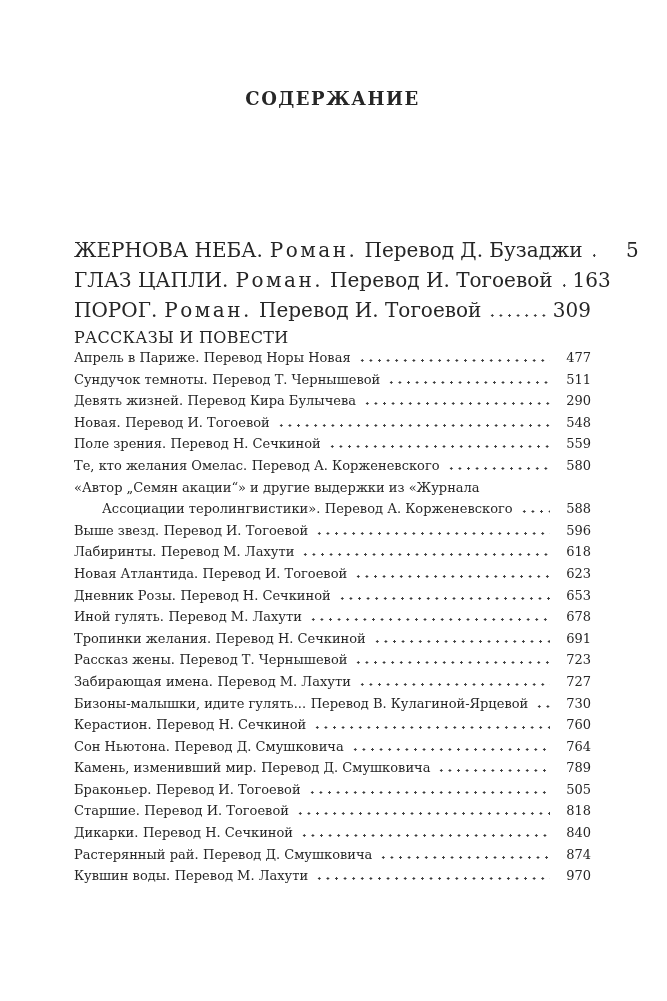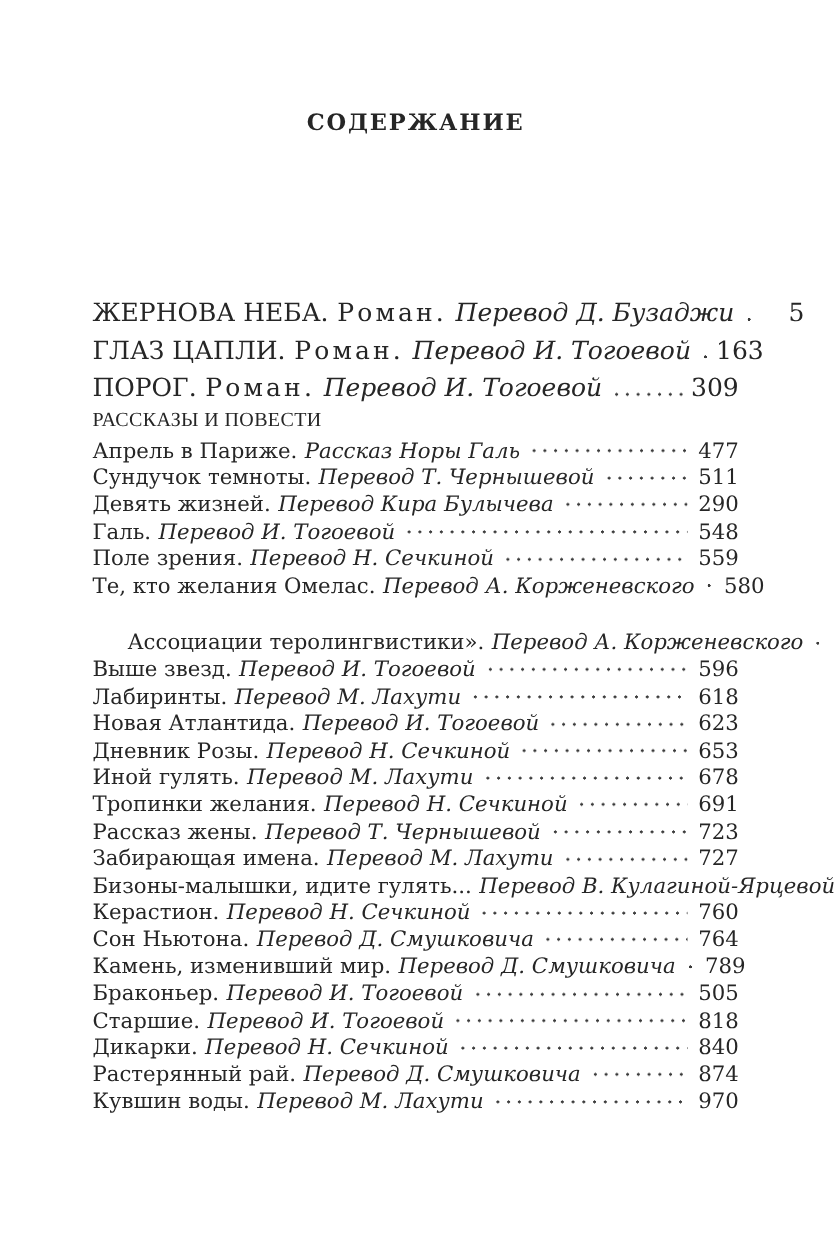--- a/index.html
+++ b/index.html
@@ -33,37 +33,34 @@
     display: flex;
     align-items: baseline;
     white-space: nowrap;
   }
   .novel-row {
     height: 30px;
     font-size: 20px;
   }
   .story-row {
     height: 21.6px;
-    font-size: 17px;
-    align-items: center;
+    font-size: 13px;
   }
   .section-heading {
     height: 22px;
     font-size: 16px;
     letter-spacing: 0.3px;
-    font-family: Liberation Serif, serif;
   }
   .et { white-space: nowrap; }
   .genre {
     letter-spacing: 2.5px;
     margin-left: 0.35em;
     white-space: nowrap;
   }
   .translator {
-    font-style: italic;
     margin-left: 0.35em;
     white-space: nowrap;
   }
   .dots {
     flex: 1 1 auto;
     min-width: 8px;
     height: 3px;
     margin: 0 5px 0 7px;
     background-image: radial-gradient(circle, #3b3b3b 1.05px, rgba(0,0,0,0) 1.35px);
     background-size: 8.6px 3px;
@@ -73,21 +70,20 @@
   .pg {
     flex: 0 0 auto;
     min-width: 36px;
     text-align: right;
   }
   .line1 {
     white-space: nowrap;
   }
   .line2 {
     padding-left: 28px;
-    margin-top: 24px;
   }
 </style>
 </head>
 <body style="--ink: #262626;">
 
 <main class="page">
   <h1 class="toc-title">СОДЕРЖАНИЕ</h1>
   <section>
     <div id="novels">
         <div class="row novel-row">
@@ -109,54 +105,55 @@
           <span class="genre">Роман.</span>
           <span class="translator">Перевод И. Тогоевой</span>
           <span class="dots"></span>
           <span class="pg">309</span>
         </div>
       </div>
     <div class="section-heading">РАССКАЗЫ И ПОВЕСТИ</div>
     <div id="stories">
         <div class="row story-row">
           <span class="et">Апрель в Париже.</span>
-          <span class="translator">Рассказ Норы Галь</span>
+          <span class="translator">Перевод Норы Новая</span>
           <span class="dots"></span>
           <span class="pg">477</span>
         </div>
         <div class="row story-row">
           <span class="et">Сундучок темноты.</span>
           <span class="translator">Перевод Т. Чернышевой</span>
           <span class="dots"></span>
           <span class="pg">511</span>
         </div>
         <div class="row story-row">
           <span class="et">Девять жизней.</span>
           <span class="translator">Перевод Кира Булычева</span>
           <span class="dots"></span>
           <span class="pg">290</span>
         </div>
         <div class="row story-row">
-          <span class="et">Галь.</span>
+          <span class="et">Новая.</span>
           <span class="translator">Перевод И. Тогоевой</span>
           <span class="dots"></span>
           <span class="pg">548</span>
         </div>
         <div class="row story-row">
           <span class="et">Поле зрения.</span>
           <span class="translator">Перевод Н. Сечкиной</span>
           <span class="dots"></span>
           <span class="pg">559</span>
         </div>
         <div class="row story-row">
           <span class="et">Те, кто желания Омелас.</span>
           <span class="translator">Перевод А. Корженевского</span>
           <span class="dots"></span>
           <span class="pg">580</span>
         </div>
+        <div class="story-row line1">«Автор „Семян акации“» и другие выдержки из «Журнала</div>
         <div class="row story-row line2">
           <span class="et">Ассоциации теролингвистики».</span>
           <span class="translator">Перевод А. Корженевского</span>
           <span class="dots"></span>
           <span class="pg">588</span>
         </div>
         <div class="row story-row">
           <span class="et">Выше звезд.</span>
           <span class="translator">Перевод И. Тогоевой</span>
           <span class="dots"></span>

